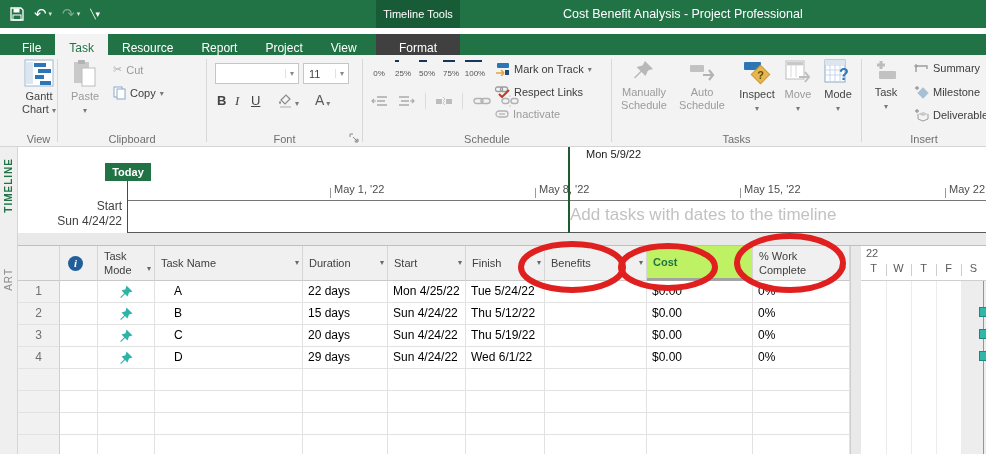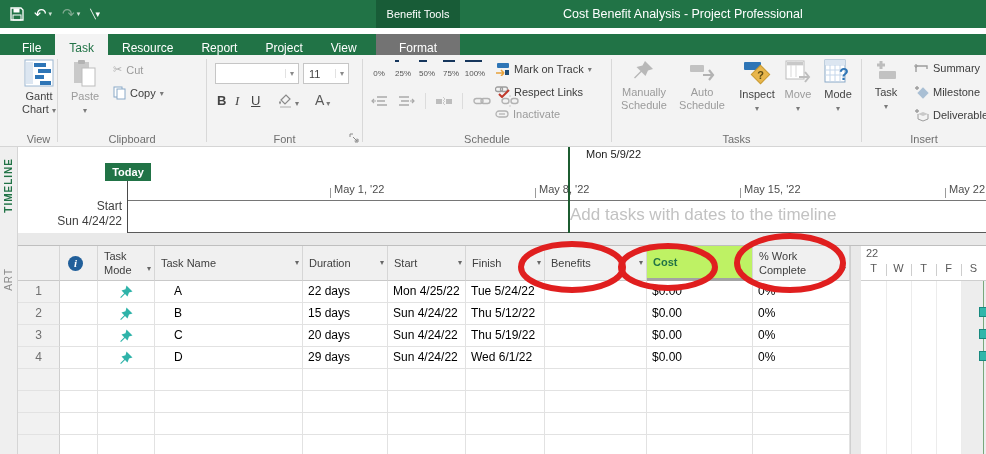--- a/index.html
+++ b/index.html
@@ -13,21 +13,21 @@
   .qat .dim { color:#7fa98f; }
   .qat .drop { font-size:7px; margin-left:2px; color:#cfe3d6; }
   .ctx-top { position:absolute; left:376px; top:0; width:84px; height:28px; background:#185c37; color:#fff; font-size:11px; display:flex; align-items:center; justify-content:center; }
   .win-title { position:absolute; left:563px; top:0; height:28px; display:flex; align-items:center; font-size:12.5px; color:#fff; }
 
   
   .tabrow { position:absolute; left:0; top:28px; width:986px; height:27px; background:#217346;margin-top:6px; }
   .tabs { position:absolute; left:8px; top:0; height:27px; display:flex; }
   .tab { height:27px; padding:0 14px; display:flex; align-items:center; color:#fff; font-size:12px; cursor:default; }
   .tab.active { background:#f3f3f3; color:#217346; }
-  .ctx-tab { position:absolute; left:376px; top:0; width:84px; height:27px; background:#737373; color:#fff; font-size:12px; display:flex; align-items:center; justify-content:center; }
+  .ctx-tab { position:absolute; left:376px; top:0; width:84px; height:27px; background:#404040; color:#fff; font-size:12px; display:flex; align-items:center; justify-content:center; }
   .tellme { position:absolute; left:476px; top:0; height:27px; display:flex; align-items:center; gap:6px; color:#cde5d7; font-size:12px; }
 
   
   .ribbon { position:absolute; left:0; top:55px; width:986px; height:92px; background:#f3f3f3; border-bottom:1px solid #d5d5d5; }
   .grp { position:absolute; top:0; height:91px; overflow:hidden; }
   .gdiv { position:absolute; top:4px; width:1px; height:83px; background:#d8d8d8; }
   .g-label { position:absolute; bottom:1px; left:0; right:0; text-align:center; font-size:11px; color:#6f6f6f; }
   .bigbtn { position:absolute; top:4px; text-align:center; font-size:11px; color:#444; line-height:13px; }
   .bigbtn .bicon { display:block; margin:0 auto 3px auto; }
   .gray { color:#9b9b9b !important; }
@@ -100,21 +100,21 @@
       <svg width="14" height="14" viewBox="0 0 14 14">
           <path d="M1 1h10l2 2v10H1z" fill="none" stroke="#fff" stroke-width="1.3"></path>
           <rect x="3.5" y="1.5" width="6" height="4" fill="#fff"></rect>
           <rect x="3" y="8" width="8" height="5" fill="none" stroke="#fff"></rect>
         </svg>
     </span>
     <span class="qbtn">↶<span class="drop">▾</span></span>
     <span class="qbtn dim">↷<span class="drop dim">▾</span></span>
     <span class="qbtn" style="font-size:9px;">╲︎▾</span>
   </div>
-  <div class="ctx-top">Benefit Tools</div>
+  <div class="ctx-top">Timeline Tools</div>
   <div class="win-title">Cost Benefit Analysis - Project Professional</div>
 </div>
 
 <div class="tabrow">
   <div class="tabs">
     <div class="tab">File</div>
     <div class="tab active">Task</div>
     <div class="tab">Resource</div>
     <div class="tab">Report</div>
     <div class="tab">Project</div>

